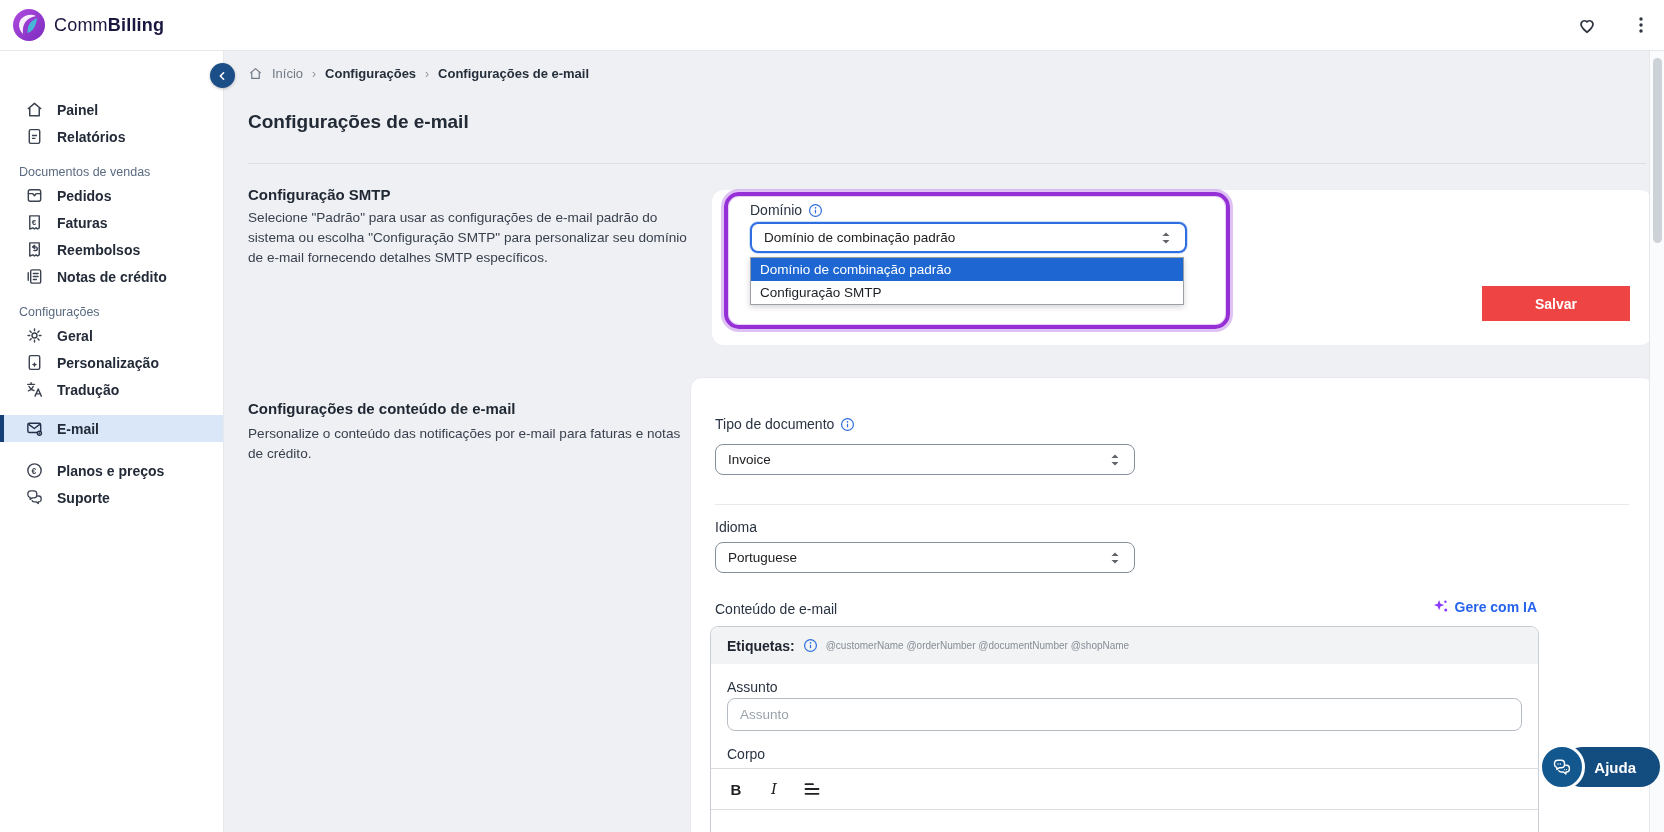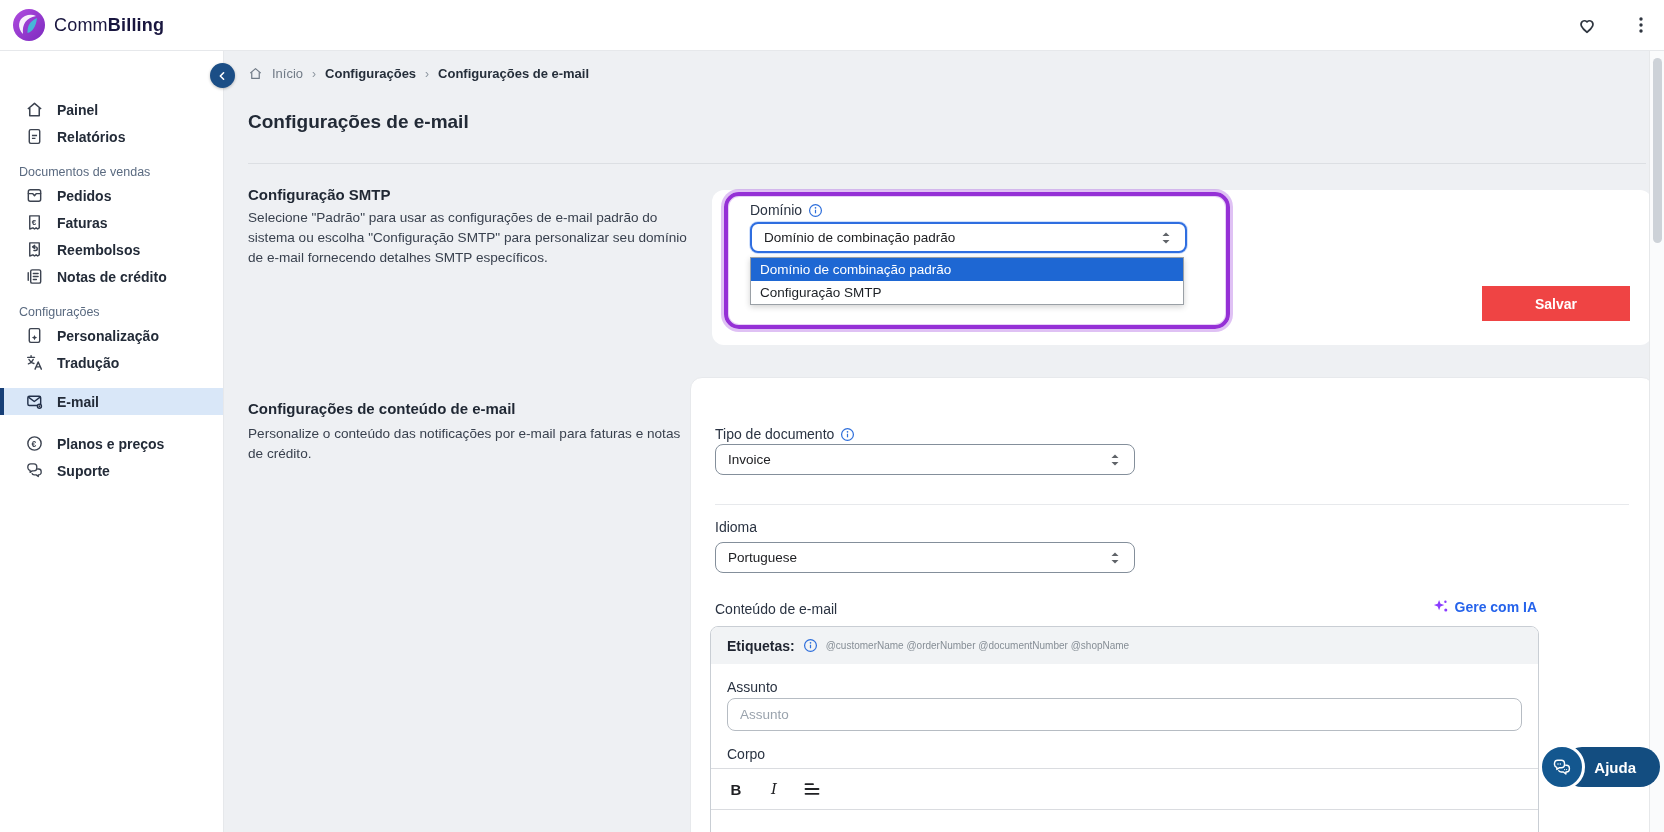--- a/index.html
+++ b/index.html
@@ -56,21 +56,21 @@
           justify-content:space-between;box-sizing:border-box;}
   .select .updown{flex:0 0 14px;}
   .dom-select{left:38px;top:32px;width:437px;border:2px solid #2f6ee0;box-shadow:0 0 0 1px rgba(66,133,244,.25);z-index:4;}
   .dropdown{position:absolute;left:38px;top:67px;width:432px;background:#fff;border:1px solid #9aa0a6;
             box-shadow:0 2px 6px rgba(0,0,0,.18);z-index:5;}
   .dropdown .opt{height:23px;display:flex;align-items:center;padding:0 9px;font-size:13.5px;color:#1b1f24;cursor:pointer;}
   .dropdown .opt.selected{background:#1e67d3;color:#fff;}
   .save-btn{position:absolute;left:770px;top:96px;width:148px;height:35px;background:#ef4444;border:none;
             border-radius:0;color:#fff;font-size:14px;font-weight:700;cursor:pointer;font-family:inherit;}
   
-  .dt-label{position:absolute;left:24px;top:48px;}
+  .dt-label{position:absolute;left:24px;top:38px;}
   .dt-select{left:24px;top:66px;width:420px;gap:32px;}
   .card2-divider{position:absolute;left:24px;right:24px;top:126px;border-top:1px solid #e7e9ec;}
   .lang-label{position:absolute;left:24px;top:141px;}
   .lang-select{left:24px;top:164px;width:420px;}
   .ec-label{position:absolute;left:24px;top:223px;text-align:right;}
   .ai-link{position:absolute;right:116px;top:220px;display:flex;align-items:center;gap:6px;cursor:pointer;
            font-size:14px;font-weight:600;color:#2563eb;}
   .content-box{position:absolute;left:19px;top:248px;width:829px;height:600px;border:1px solid #c9ced4;
                border-radius:8px;background:#fff;overflow:hidden;box-sizing:border-box;}
   .tags-bar{height:37px;background:#f1f3f5;display:flex;align-items:center;gap:8px;padding:0 16px;}
@@ -185,20 +185,27 @@
         <svg class="nico" viewBox="0 0 20 20" fill="none" stroke="#3c4350" stroke-width="1.5" stroke-linecap="round">
           <rect x="6" y="3" width="10.5" height="14" rx="1.6"></rect>
             <path d="M8.8 6.8 H13.8 M8.8 10 H13.8 M8.8 13.2 H12"></path>
           <path d="M3.4 6 V14"></path>
         </svg>
         <span>Notas de crédito</span>
       </div>
 
       <div class="nav-section-label">Configurações</div>
       <div class="nav-item">
+        <svg class="nico" viewBox="0 0 20 20" fill="none" stroke="#3c4350" stroke-width="1.5" stroke-linecap="round">
+          <circle cx="10" cy="10" r="2.6"></circle>
+          <path d="M10 3.2 V5 M10 15 V16.8 M3.2 10 H5 M15 10 H16.8 M5.2 5.2 L6.5 6.5 M13.5 13.5 L14.8 14.8 M14.8 5.2 L13.5 6.5 M6.5 13.5 L5.2 14.8"></path>
+        </svg>
+        <span>Geral</span>
+      </div>
+      <div class="nav-item">
         <svg class="nico" viewBox="0 0 20 20" fill="none" stroke="#3c4350" stroke-width="1.5">
           <rect x="4.5" y="2.8" width="11" height="14.4" rx="1.6"></rect>
           <path d="M10 9.4 l.9 1.9 1.9 .9 -1.9 .9 -.9 1.9 -.9 -1.9 -1.9 -.9 1.9 -.9 Z" fill="#3c4350" stroke="none"></path>
         </svg>
         <span>Personalização</span>
       </div>
       <div class="nav-item">
         <svg class="nico" viewBox="0 0 20 20" fill="none" stroke="#3c4350" stroke-width="1.5" stroke-linecap="round" stroke-linejoin="round">
           <path d="M2.8 4.6 H10 M6.4 2.8 V4.6 M4.2 6.8 C5.2 9 7 10.4 9.4 11 M8.6 6.8 C7.8 9 6 10.6 3.6 11.4"></path>
           <path d="M10.6 17 L13.9 9.4 L17.2 17 M11.8 14.6 H16"></path>

